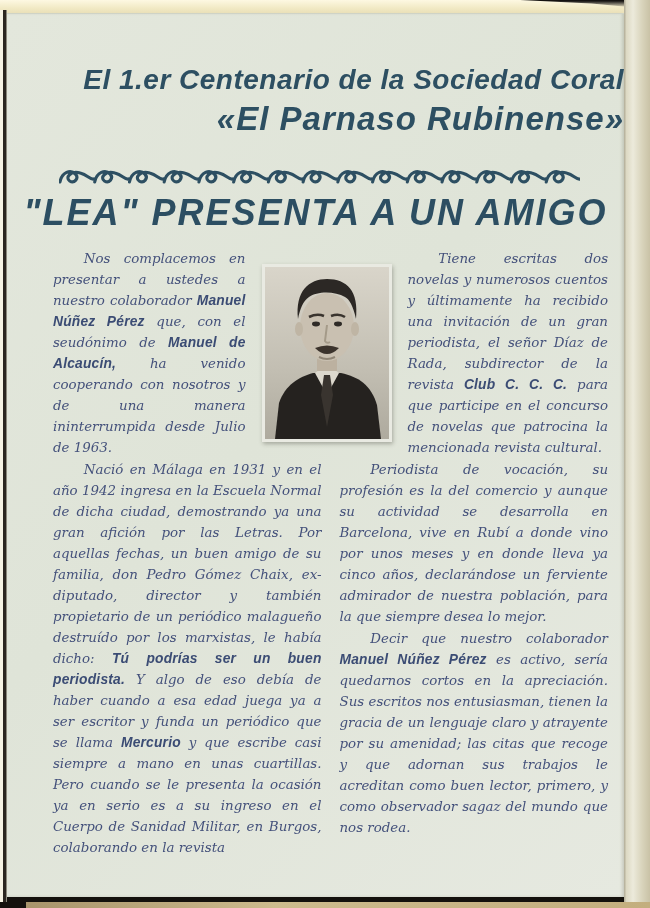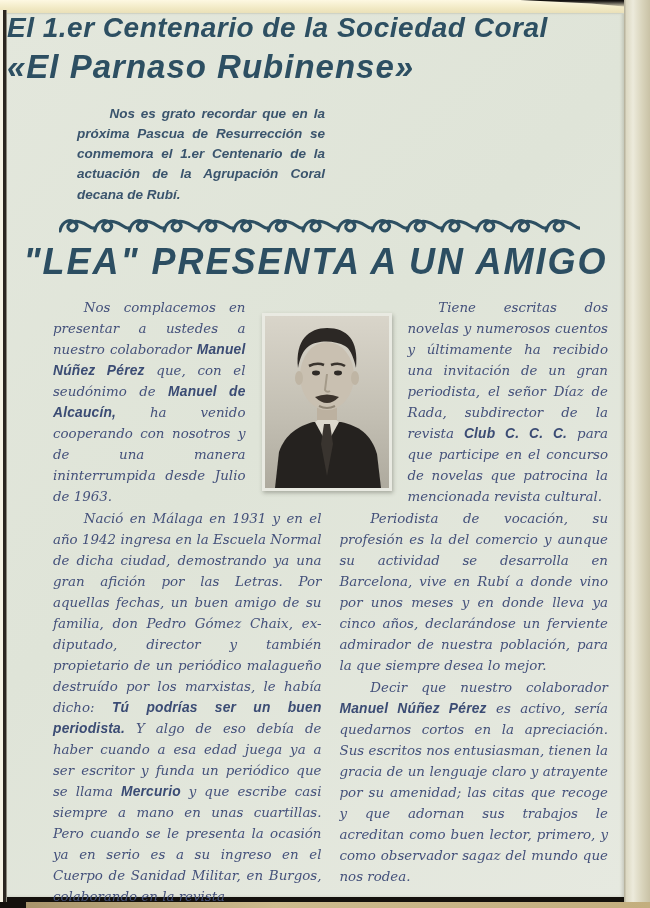--- a/index.html
+++ b/index.html
@@ -39,21 +39,21 @@
   }
   
   .page{
     position:absolute;left:7px;top:13px;width:617px;height:884px;
     background:linear-gradient(135deg,#e3e7dc 0%,#dfe4d8 45%,#e6e9e0 100%);
     box-shadow:inset 0 1px 0 #cfd3c6, inset -2px 0 3px rgba(120,120,100,.25);
     color:#42507a;
   }
 
   
-  .masthead{text-align:left;color:#2d4f62;}
+  .masthead{padding-top:52px;text-align:right;color:#2d4f62;}
   .m-line1{
     font-style:italic;font-weight:700;font-size:28px;letter-spacing:.5px;
     line-height:1.1;
   }
   .m-line2{
     font-style:italic;font-weight:700;font-size:33px;letter-spacing:1px;
     line-height:1.15;margin-top:4px;
   }
 
   
@@ -115,23 +115,20 @@
   <div class="edge-left"></div>
 
   <div class="page">
 
     <div class="masthead">
       <div class="m-line1">El 1.er Centenario de la Sociedad Coral</div>
       <div class="m-line2">«El Parnaso Rubinense»</div>
     </div>
 
     <div class="intro">
-      <div class="ic-left">
-        <p>Nos es grato recordar que en la próxima Pascua de Resurrección se conmemora el 1.er Centenario de la actuación de la Agrupación Coral decana de Rubí.</p>
-      </div>
     </div>
 
     <div class="ornament">
       <svg viewBox="0 0 540 24" preserveAspectRatio="none" aria-hidden="true">
         <defs>
           <path id="loop" d="M1,16 C3,6 12,3 17,8 C21,12 16,18 11,15 C6,12 12,4 22,7 C30,9 32,14 36,13" fill="none" stroke="#2d4f62" stroke-width="3.2" stroke-linecap="round"></path>
         </defs>
         <use href="#loop" x="0"></use>
           <use href="#loop" x="36"></use>
           <use href="#loop" x="72"></use>

